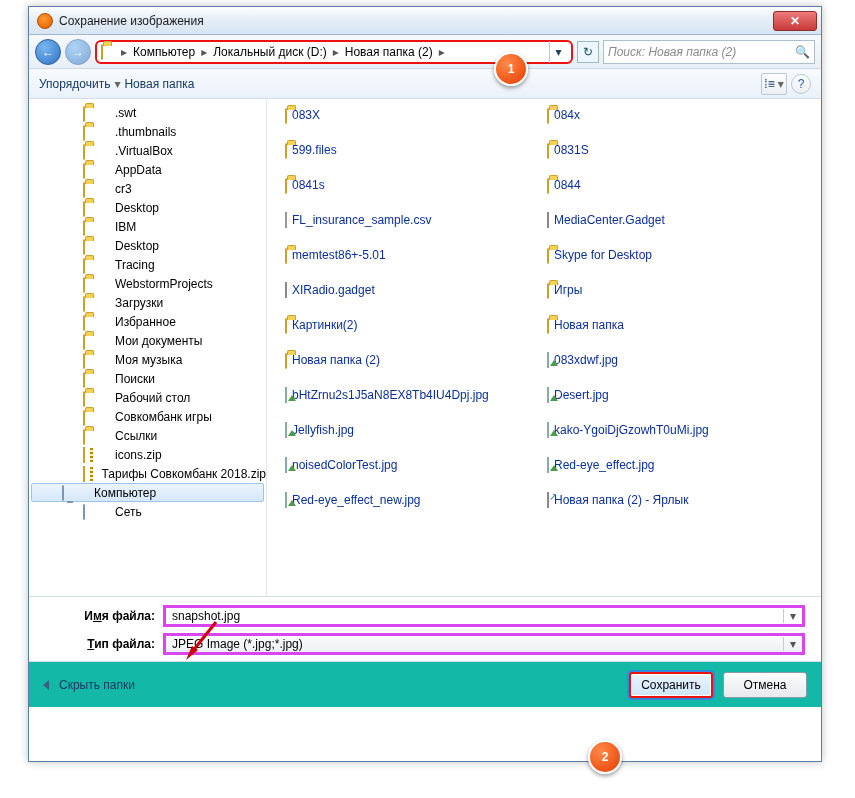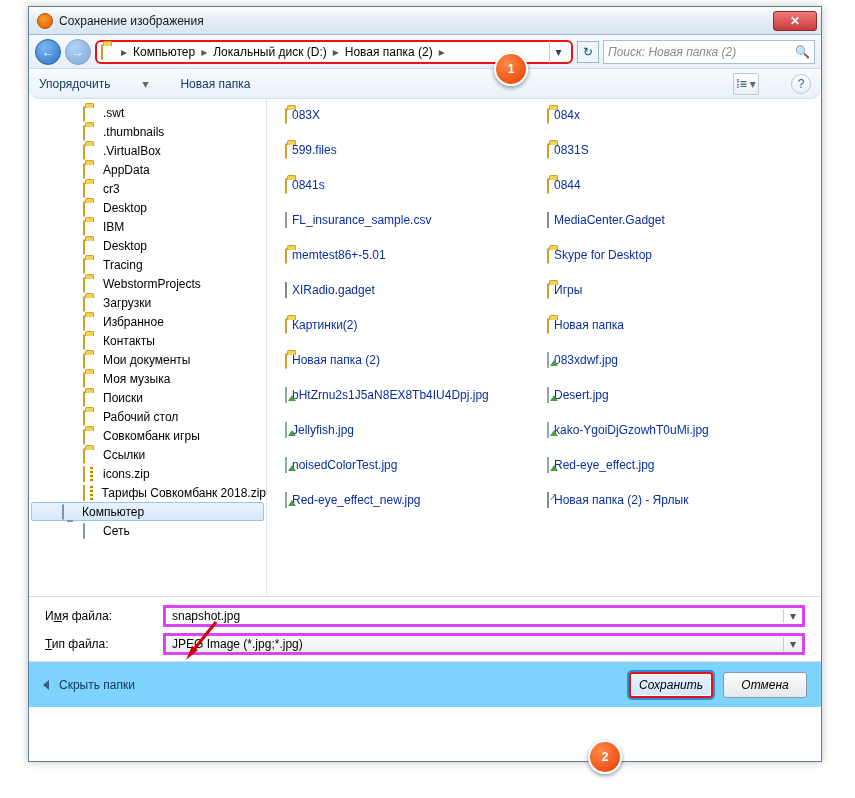--- a/index.html
+++ b/index.html
@@ -47,66 +47,66 @@
   .crumb{color:#000;padding:0 2px;white-space:nowrap;}
   .crumb-drop{width:18px;height:22px;border-left:1px solid #bcd;display:flex;align-items:center;justify-content:center;color:#246;}
   .refresh{width:22px;height:22px;border:1px solid #9bb;display:flex;align-items:center;justify-content:center;color:#156;background:#eef6fb;}
   .searchbox{
     width:212px;height:24px;border:1px solid #a9bfd4;background:#fff;display:flex;align-items:center;
     padding:0 4px;color:#8a8a8a;font-style:italic;
   }
   .searchbox .mag{margin-left:auto;color:#2f6fb3;font-style:normal;}
   .toolbar{
     height:30px;background:linear-gradient(#f7fbff,#eaf1f8);border-bottom:1px solid #d3dde7;
-    display:flex;align-items:center;gap:32px;padding:0 10px;color:#153a63;border-radius:11px;
+    display:flex;align-items:center;gap:4px;padding:0 10px;color:#153a63;
   }
   .toolbar .spacer{flex:1}
   .view-btn,.help-btn{width:26px;height:22px;border:1px solid #b9c9d8;border-radius:2px;
     display:flex;align-items:center;justify-content:center;background:linear-gradient(#fdfdfd,#eceff3);}
   .help-btn{color:#1b5fb3;border-radius:50%;width:20px;height:20px;}
   .content{display:flex;height:498px;border-bottom:1px solid #d3dde7;position:relative;}
   .tree{width:238px;overflow:auto;border-right:1px solid #e3e8ee;padding:4px 0 10px 0;}
   .tree::-webkit-scrollbar{width:17px}
   .tree::-webkit-scrollbar-thumb{background:#cdd7e2;border:1px solid #aeb9c6;border-radius:2px}
   .tree::-webkit-scrollbar-track{background:#f1f4f8}
-  .tnode{display:flex;align-items:center;gap:4px;height:19px;padding-left:54px;color:#000;white-space:nowrap;}
+  .tnode{display:flex;align-items:center;gap:16px;height:19px;padding-left:54px;color:#000;white-space:nowrap;}
   .tnode.sel{background:linear-gradient(#eaf3fc,#d6e8fb);border:1px solid #9cc3eb;border-radius:2px;margin:0 2px;padding-left:52px;}
   .tnode .ic{width:16px;height:13px;}
   .zip-glyph{width:16px;height:13px;border:1px solid #c9a227;background:linear-gradient(#fff2b0,#edc22e);position:relative;}
   .zip-glyph::after{content:"";position:absolute;left:6px;top:0;width:3px;height:100%;background:repeating-linear-gradient(#b88900 0 2px,#fff2b0 2px 4px);}
   .comp-glyph{width:16px;height:13px;background:#dde8f2;border:1px solid #7c96b2;border-radius:2px;position:relative;}
   .comp-glyph::after{content:"";position:absolute;left:4px;bottom:-3px;width:6px;height:2px;background:#7c96b2;}
   .net-glyph{width:16px;height:13px;background:#dde8f2;border:1px solid #7c96b2;border-radius:2px;}
   .listing{flex:1;overflow:auto;padding:6px 6px 6px 18px;display:flex;gap:30px;}
   .col{width:232px;display:flex;flex-direction:column;gap:15px;}
   .item{display:flex;align-items:center;gap:5px;height:20px;color:#0b2f9e;white-space:nowrap;}
   .img-glyph{width:16px;height:13px;border:1px solid #8aa;background:linear-gradient(#bfe2ff,#e9f6ff);position:relative;}
   .img-glyph::after{content:"";position:absolute;left:2px;bottom:1px;width:0;height:0;border-left:4px solid transparent;border-right:4px solid transparent;border-bottom:6px solid #4c9b4c;}
   .csv-glyph{width:14px;height:15px;border:1px solid #999;background:#fff;}
   .gadget-glyph{width:14px;height:14px;border:1px solid #888;background:linear-gradient(#eee,#ccc);}
   .link-glyph{width:14px;height:14px;border:1px solid #888;background:#fff;position:relative;}
   .link-glyph::after{content:"↗";position:absolute;left:1px;top:-2px;font-size:10px;color:#1b5fb3;}
   .fields{padding:8px 16px 6px 16px;display:grid;grid-template-columns:118px 1fr;row-gap:6px;align-items:center;}
-  .fields label{padding-right:8px;color:#000;}
+  .fields label{text-align:right;padding-right:8px;color:#000;font-weight:bold;}
   .underline{text-decoration:underline;}
   .textfield,.combofield{
     height:22px;border:3px solid #d946ef;background:#fff;padding:0 6px;display:flex;align-items:center;
   }
   .combofield{background:linear-gradient(#fcfcfc,#eceff2);justify-content:space-between;}
   .dd{color:#555;border-left:1px solid #c4cdd6;padding-left:6px;}
   .footer{
-    height:46px;border-top:1px solid #d3dde7;background:#7dd3fc;
+    height:46px;border-top:1px solid #d3dde7;background:#14b8a6;
     display:flex;align-items:center;padding:0 14px;gap:10px;justify-content:center;
   }
   .disclose{width:0;height:0;border-top:5px solid transparent;border-bottom:5px solid transparent;border-right:6px solid #3b5d80;}
   .hide-folders{color:#153a63;}
   .footer .spacer{flex:1}
   .btn{
     min-width:84px;height:26px;border:1px solid #8a9aaa;border-radius:3px;
-    background:linear-gradient(#fdfdfd,#e6e9ed);display:flex;align-items:center;justify-content:center;font-style:italic;
+    background:linear-gradient(#fdfdfd,#e6e9ed);display:flex;align-items:center;justify-content:center;
   }
   .btn.primary{border:2px solid #e11;box-shadow:0 0 0 1px #fff inset, 0 0 0 2px #2f8bd8;
     background:linear-gradient(#eaf4ff,#cfe5fb);}
   .badge{
     position:absolute;width:34px;height:34px;border-radius:50%;
     background:radial-gradient(circle at 35% 30%, #ff8a4a, #e63c00);
     border:2px solid #fff;box-shadow:0 2px 4px rgba(0,0,0,.4);
     display:flex;align-items:center;justify-content:center;color:#fff;font-weight:bold;font-size:18px;
   }
   .badge1{left:494px;top:52px;}
@@ -221,24 +221,20 @@
         <div class="tnode">
           <span class="ic"><span class="folder-glyph"></span></span>
           <span>Загрузки</span>
         </div>
         <div class="tnode">
           <span class="ic"><span class="folder-glyph"></span></span>
           <span>Избранное</span>
         </div>
         <div class="tnode">
           <span class="ic"><span class="folder-glyph"></span></span>
-          <span>Контакты</span>
-        </div>
-        <div class="tnode">
-          <span class="ic"><span class="folder-glyph"></span></span>
           <span>Мои документы</span>
         </div>
         <div class="tnode">
           <span class="ic"><span class="folder-glyph"></span></span>
           <span>Моя музыка</span>
         </div>
         <div class="tnode">
           <span class="ic"><span class="folder-glyph"></span></span>
           <span>Поиски</span>
         </div>

